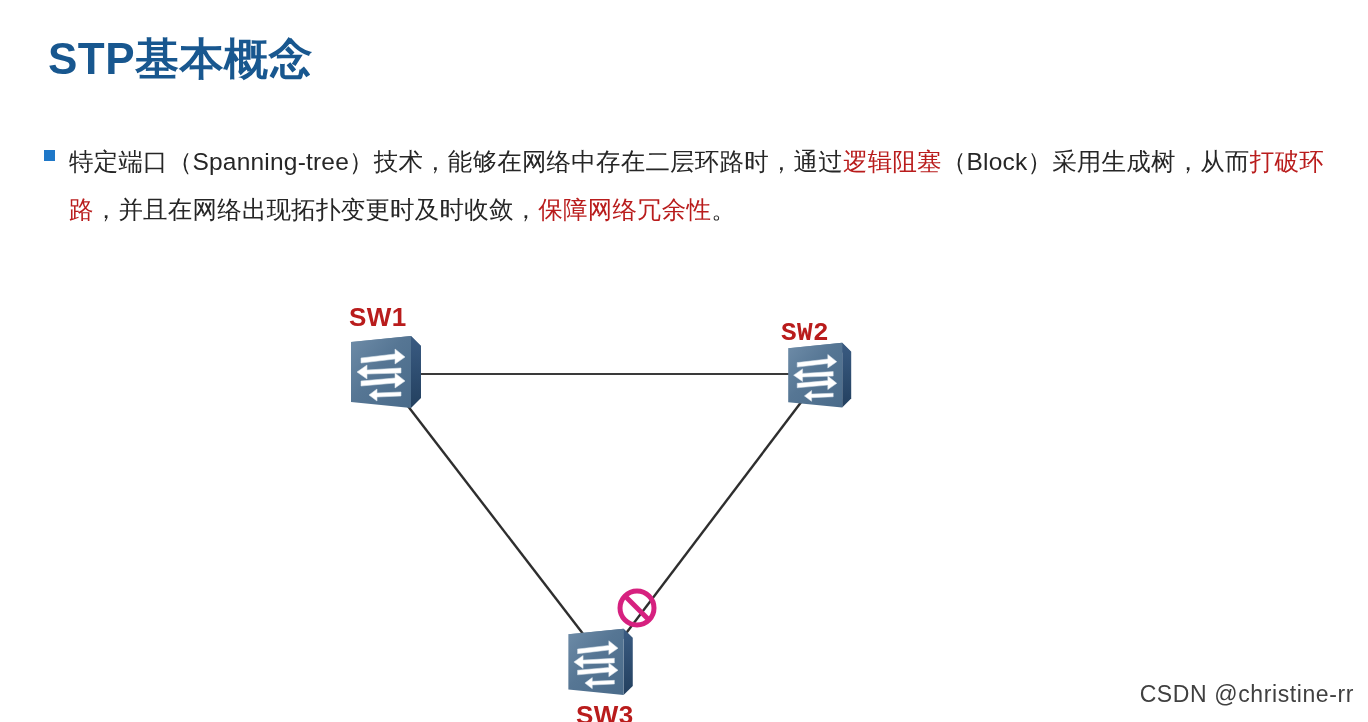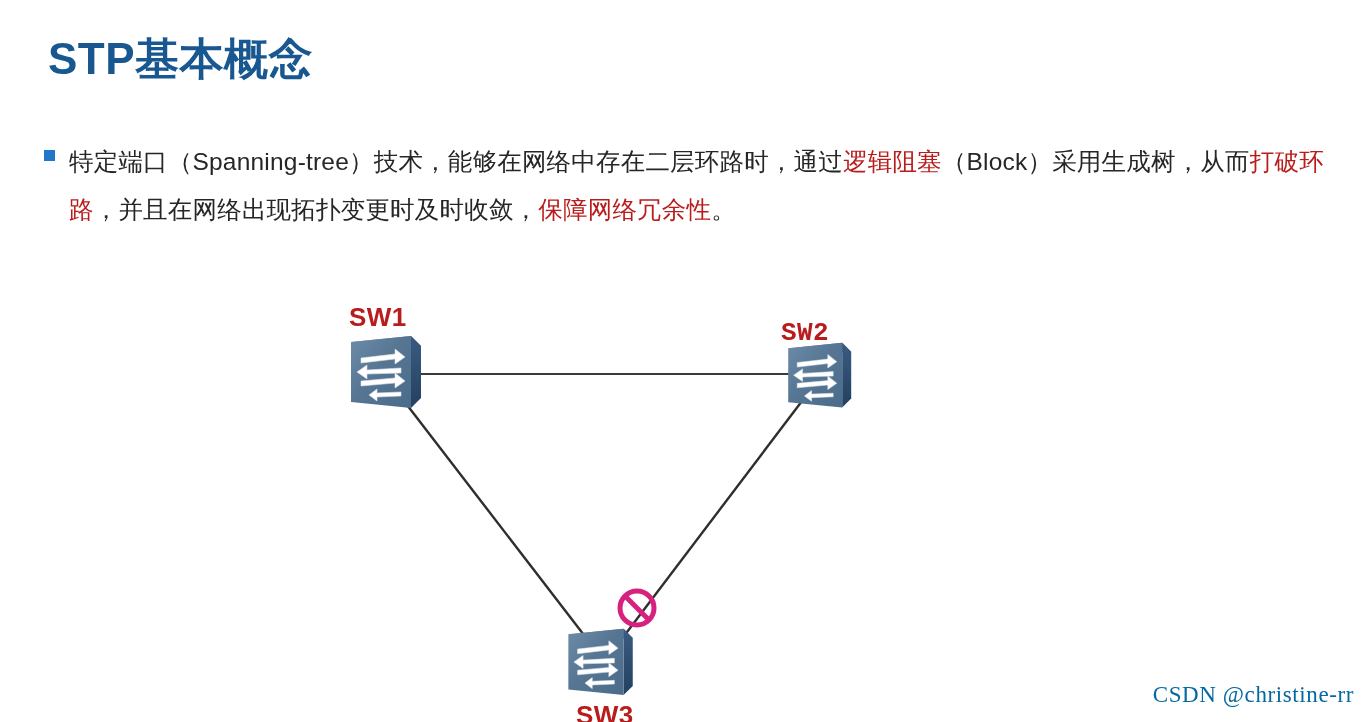--- a/index.html
+++ b/index.html
@@ -82,24 +82,23 @@
   #label-sw1 { left: 349px; top: 302px; }
   #label-sw2 { left: 781px; top: 318px; font-family: Liberation Mono, monospace; }
   #label-sw3 { left: 576px; top: 700px; }
 
   
   #watermark {
     position: absolute;
     right: 14px;
     bottom: 14px;
     font-size: 23px;
-    color: #0369a1;
+    color: #404040;
     letter-spacing: 0.6px;
     white-space: nowrap;
-    font-family: Liberation Serif, serif;
   }
 </style>
 </head>
 <body>
 
 <div id="slide-title">STP基本概念</div>
 
 <div id="bullet-block">
   <div class="bullet-row">
     <span class="bullet-marker"></span>

